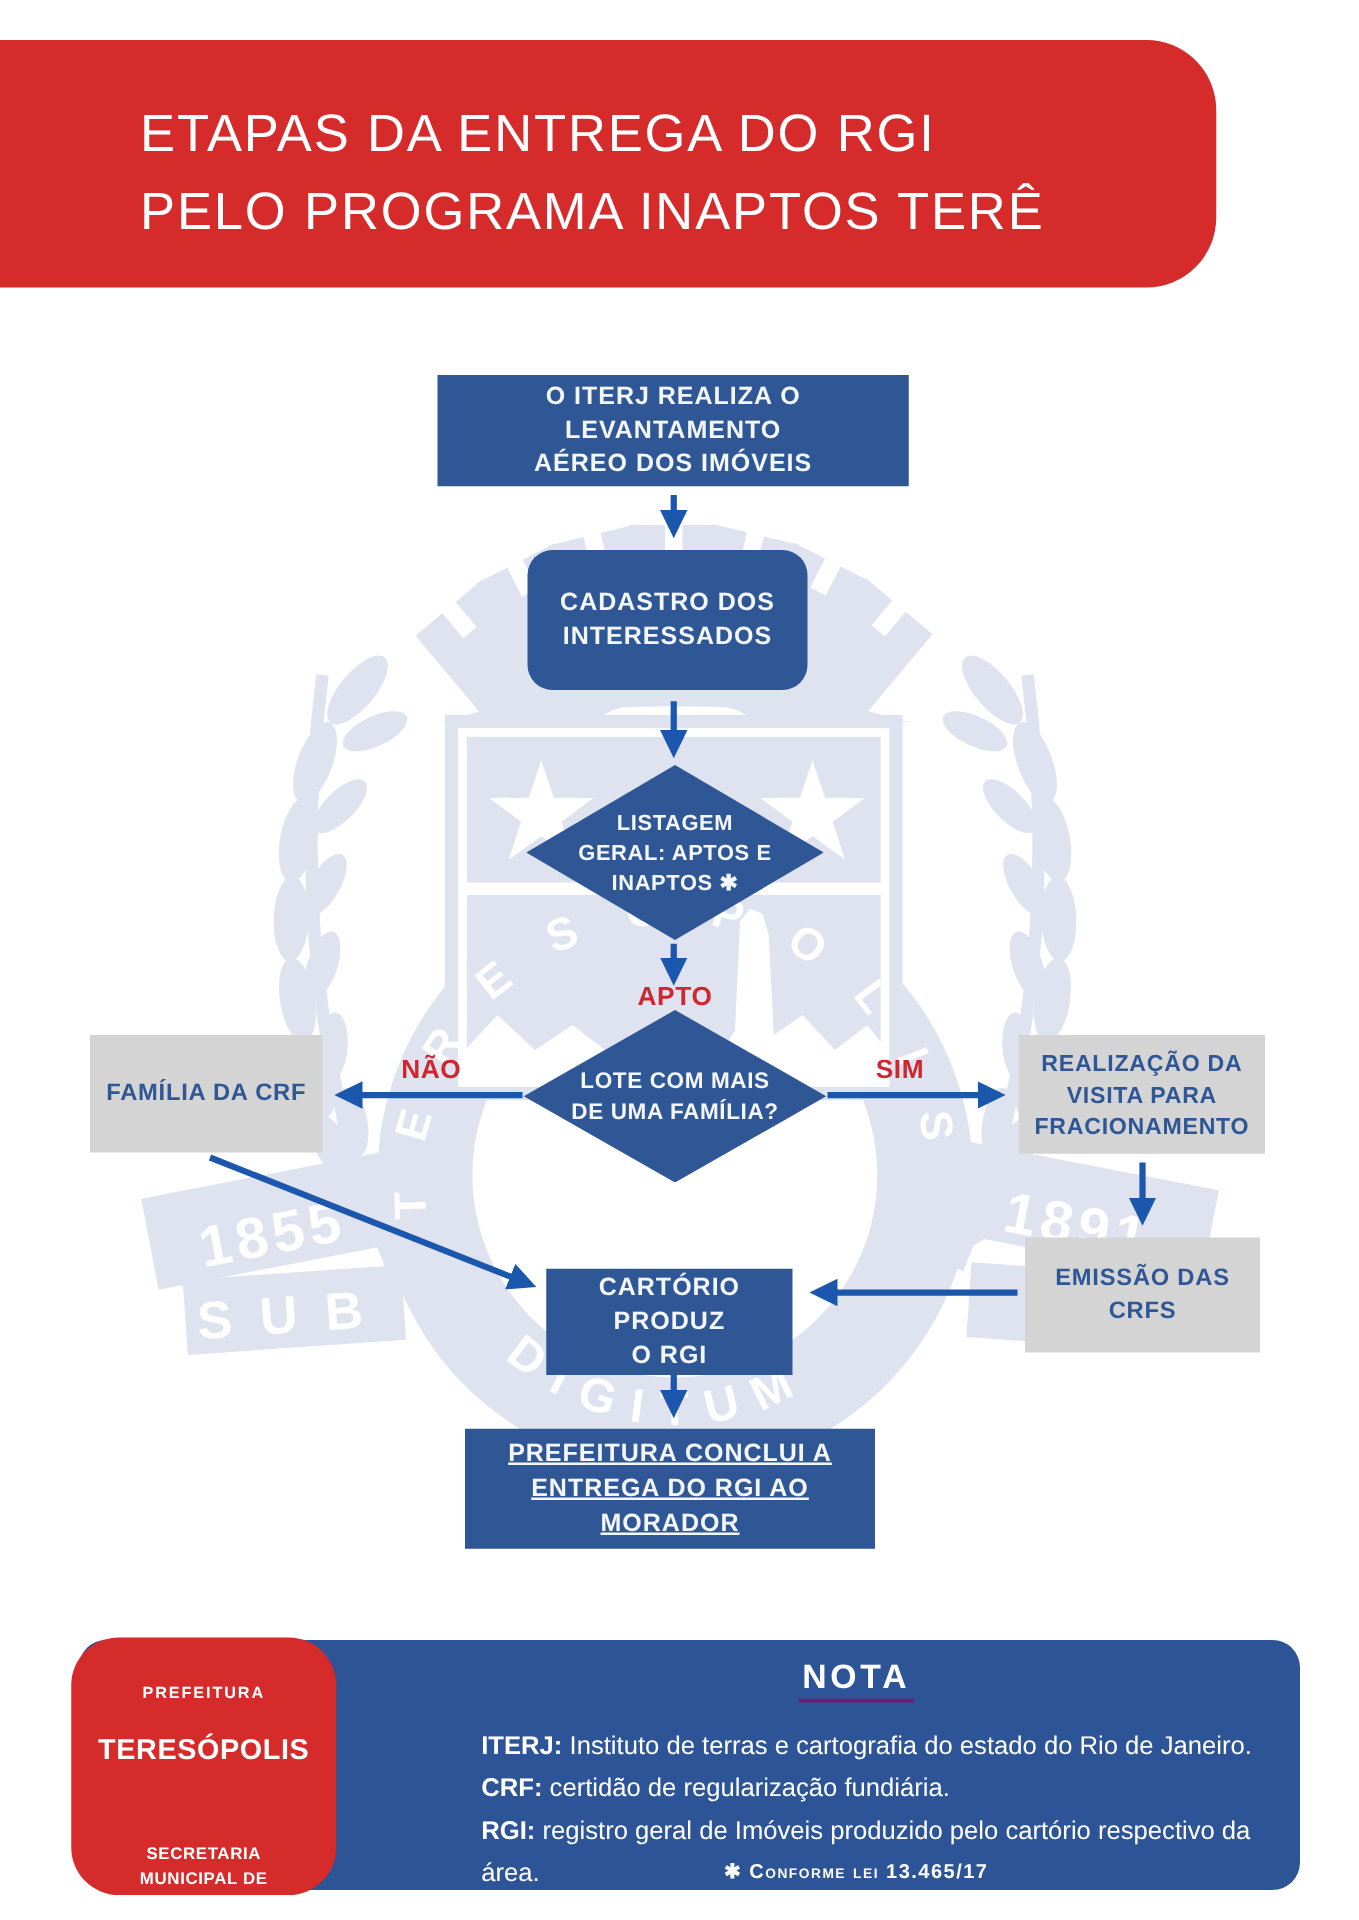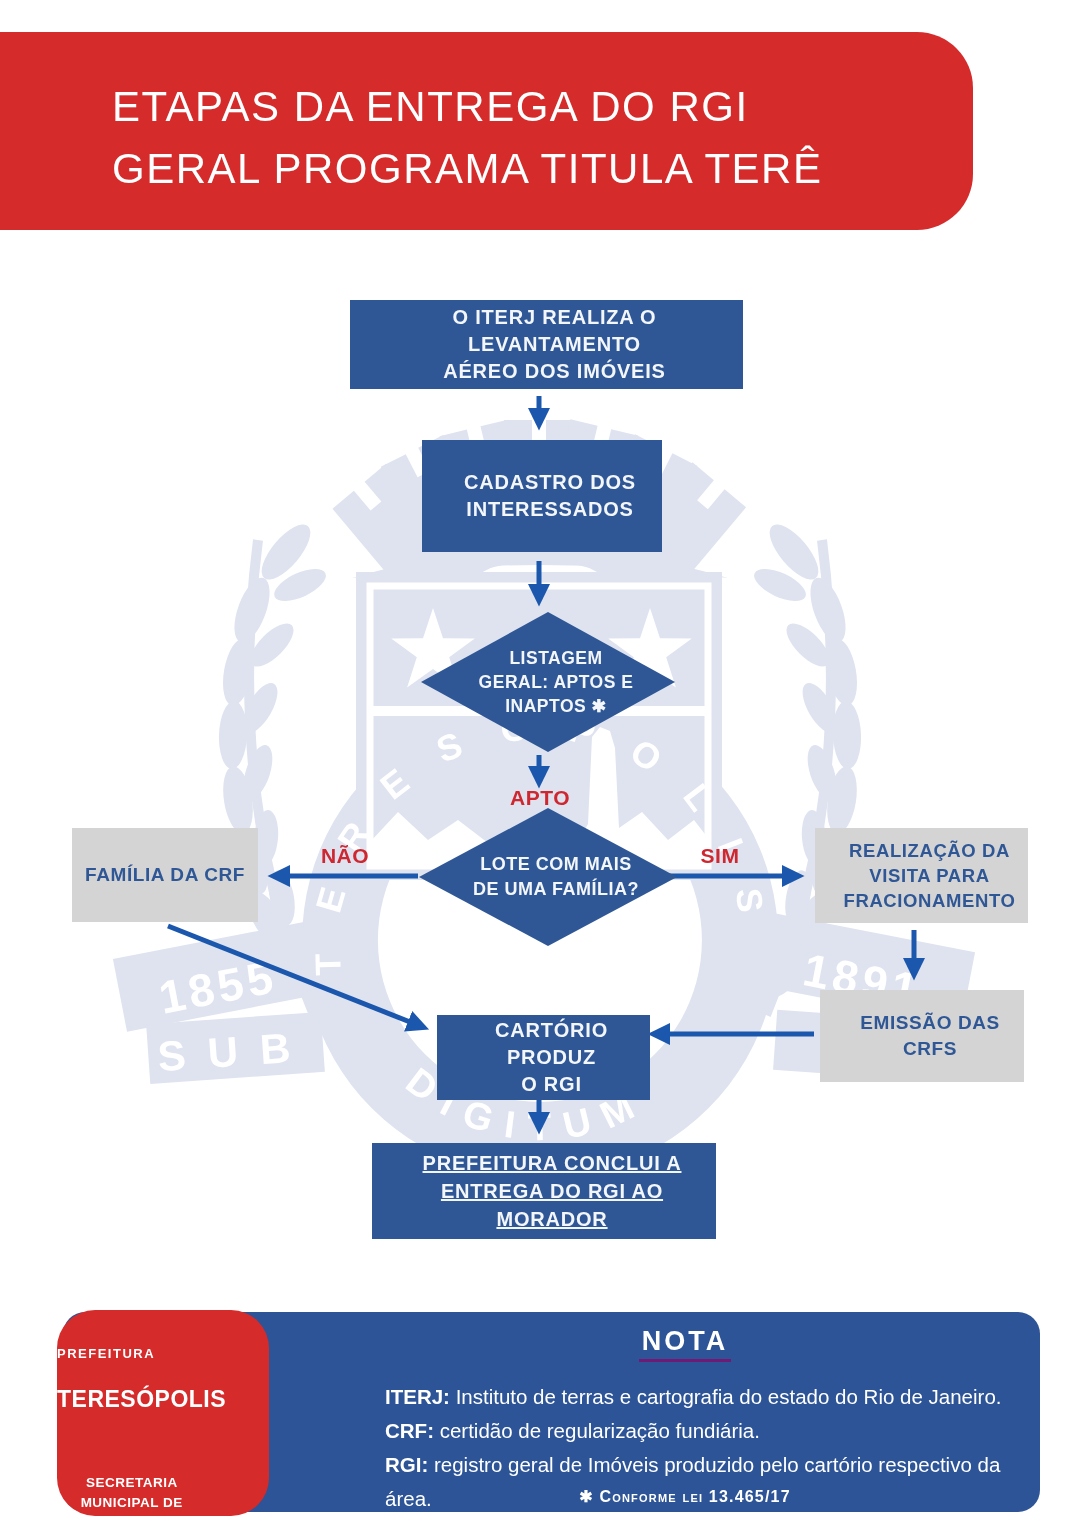--- a/index.html
+++ b/index.html
@@ -1,53 +1,53 @@
 <!DOCTYPE html>
 <html><head>
 <meta charset="utf-8">
 <style>
   html,body{margin:0;padding:0;background:#fff;}
   #page{position:relative;width:1087px;height:1536px;background:#ffffff;overflow:hidden;
         font-family:"Liberation Sans",sans-serif;}
   .abs{position:absolute;}
-  .pre{white-space:pre-line;padding-left:16px;}
+  .pre{white-space:pre-line;}
   
   #header{left:0;top:32px;width:973px;height:198px;background:#d62b2b;
           border-radius:0 56px 56px 0;z-index:2;}
   #header .title{position:absolute;left:112px;top:44px;color:#ffffff;font-size:42px;
           font-weight:400;letter-spacing:1.5px;line-height:62px;}
   
   .bluebox{background:#2f5796;color:#f3f6fb;display:flex;align-items:center;justify-content:center;
            text-align:center;font-weight:700;letter-spacing:0.8px;z-index:6;}
   .graybox{background:#d4d4d4;color:#2f5796;display:flex;align-items:center;justify-content:center;
            text-align:center;font-weight:700;letter-spacing:0.6px;z-index:6;}
   .diamond{background:#2f5796;color:#f3f6fb;display:flex;align-items:center;justify-content:center;
            text-align:center;font-weight:700;letter-spacing:0.5px;z-index:6;
            clip-path:polygon(50% 0,100% 50%,50% 100%,0 50%);}
   .redlabel{color:#ce2730;font-weight:700;font-size:21px;letter-spacing:0.5px;
             text-align:center;z-index:7;}
   #box-iterj{left:350px;top:300px;width:377px;height:89px;font-size:20px;line-height:27px;}
-  #box-cadastro{left:422px;top:440px;width:224px;height:112px;font-size:20px;line-height:27px;}
+  #box-cadastro{left:422px;top:440px;width:224px;height:112px;font-size:20px;line-height:27px;border-radius:20px;}
   #dia-listagem{left:421px;top:612px;width:238px;height:140px;font-size:17.5px;line-height:24px;}
   #lbl-apto{left:499px;top:786px;width:82px;}
   #dia-lote{left:419px;top:808px;width:242px;height:138px;font-size:18px;line-height:25px;}
   #box-crf{left:72px;top:828px;width:186px;height:94px;font-size:19px;}
   #lbl-nao{left:300px;top:844px;width:90px;}
   #lbl-sim{left:675px;top:844px;width:90px;}
   #box-realizacao{left:815px;top:828px;width:197px;height:95px;font-size:18.5px;line-height:25px;}
   #box-crfs{left:820px;top:990px;width:188px;height:92px;font-size:19px;line-height:26px;}
   #box-cartorio{left:437px;top:995px;width:197px;height:85px;font-size:20px;line-height:27px;margin-top:20px;}
   #box-prefeitura{left:372px;top:1143px;width:328px;height:96px;font-size:20px;line-height:28px;text-decoration:underline;}
   
   #watermark{left:0;top:0;width:1087px;height:1536px;z-index:0;}
   #arrows{left:0;top:0;width:1087px;height:1536px;z-index:4;pointer-events:none;}
   
   #footer-blue{left:63px;top:1312px;width:977px;height:200px;background:#2d5496;border-radius:22px;z-index:2;}
   #footer-red{left:57px;top:1310px;width:212px;height:206px;background:#d62b2b;border-radius:38px;z-index:3;
-              display:flex;flex-direction:column;align-items:flex-start;color:#fff;gap:24px;}
+              display:flex;flex-direction:column;align-items:center;color:#fff;gap:24px;}
   #nota-title-wrap{left:385px;top:1326px;width:600px;text-align:center;z-index:4;}
   #nota-title-wrap span{color:#fff;font-size:27px;font-weight:700;letter-spacing:3px;
               border-bottom:3px solid #701a75;padding:0 3px 3px 3px;}
   #nota-items{left:385px;top:1380px;width:648px;z-index:4;color:#fff;font-size:20.5px;line-height:34px;}
   #nota-items b{font-weight:700;}
   #nota-footnote{left:385px;top:1487px;width:600px;text-align:center;z-index:4;color:#fff;
               font-size:16px;font-weight:600;letter-spacing:1.2px;font-variant:small-caps;}
   .logo-small{margin-top:2px;font-size:13px;font-weight:700;letter-spacing:1.5px;}
   .logo-name{font-size:23px;font-weight:700;letter-spacing:0.5px;margin-top:1px;}
   .logo-bar{width:168px;height:3px;background:#fff;margin-top:5px;}
@@ -176,21 +176,21 @@
       <line x1="914" y1="930" x2="914" y2="960" marker-end="url(#ah)"></line>
       <line x1="814" y1="1034" x2="668" y2="1034" marker-end="url(#ah)"></line>
       <line x1="168" y1="926" x2="410" y2="1022" marker-end="url(#ah)"></line>
       <line x1="539" y1="1086" x2="539" y2="1114" marker-end="url(#ah)"></line>
     </g>
   </svg>
 
   <div id="header" class="abs">
     <div class="title">
       <div>ETAPAS DA ENTREGA DO RGI</div>
-      <div>GERAL PROGRAMA TITULA TERÊ</div>
+      <div>PELO PROGRAMA INAPTOS TERÊ</div>
     </div>
   </div>
 
   <div id="box-iterj" class="abs bluebox pre">O ITERJ REALIZA O LEVANTAMENTO
 AÉREO DOS IMÓVEIS</div>
   <div id="box-cadastro" class="abs bluebox pre">CADASTRO DOS
 INTERESSADOS</div>
   <div id="dia-listagem" class="abs diamond pre">LISTAGEM
 GERAL: APTOS E
 INAPTOS ✱</div>

